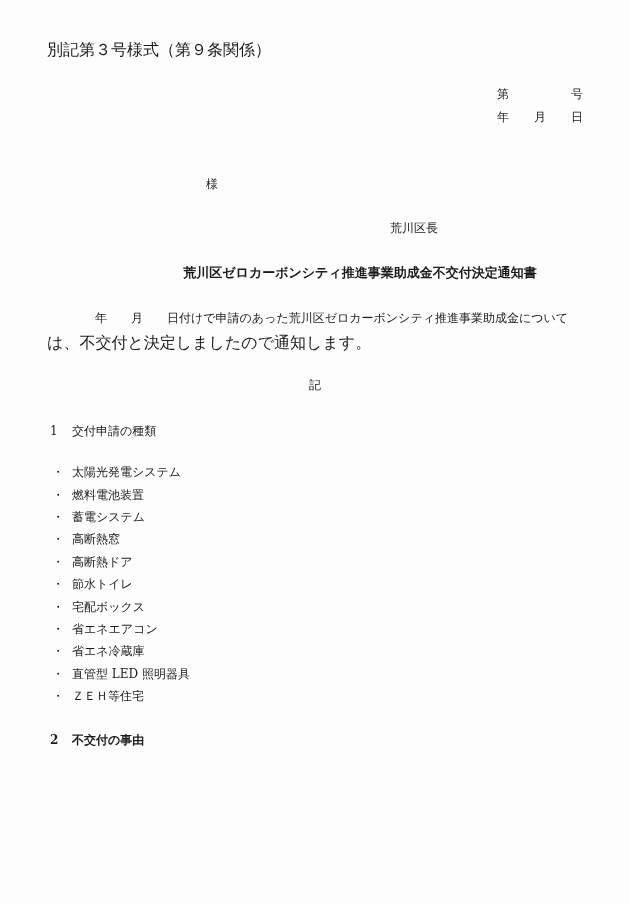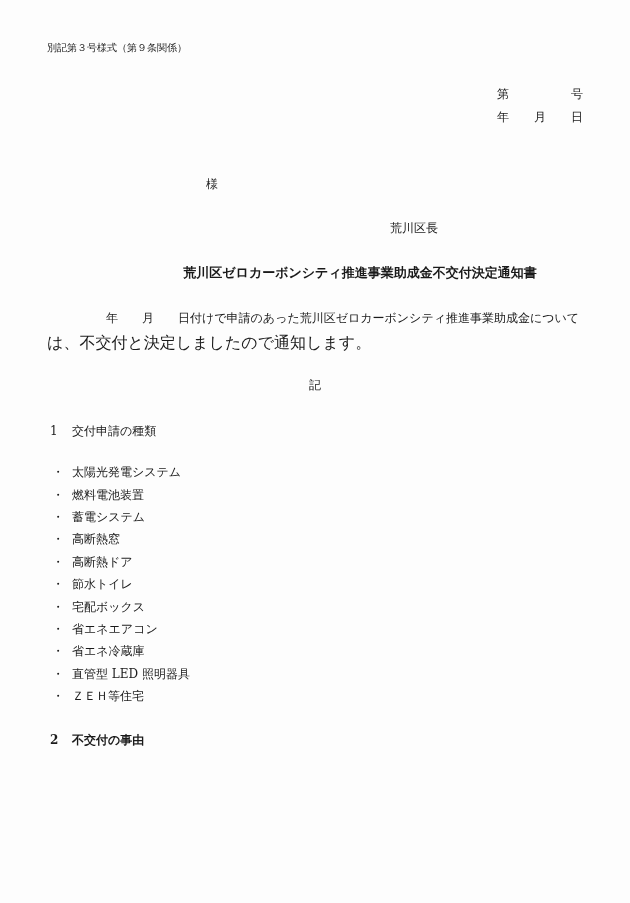--- a/index.html
+++ b/index.html
@@ -11,27 +11,27 @@
     width: 630px;
     height: 903px;
     position: relative;
     overflow: hidden;
     font-family: "DejaVu Serif", "Liberation Serif", serif;
     color: #1a1a1a;
     font-size: 12px;
     line-height: 1;
   }
   .abs { position: absolute; white-space: nowrap; }
-  .form-label { left: 47px; top: 43px; font-size: 10px; }
+  .form-label { left: 47px; top: 43px; font-size: 16px; font-family: Liberation Mono, monospace; }
   .doc-no { top: 88px; font-size: 12px; }
   .doc-date { top: 111px; font-size: 12px; }
   .recipient { left: 206px; top: 178px; font-size: 12px; }
   .sender { left: 390px; top: 222px; font-size: 12px; text-align: right; }
   .title { left: 0; width: 630px; text-align: center; top: 266px; font-size: 13px; font-weight: bold; padding-left: 45px; }
-  .body1 { left: 58px; top: 312px; font-size: 12px; }
+  .body1 { left: 47px; top: 312px; font-size: 12px; }
   .body2 { left: 47px; top: 335px; font-size: 16px; }
   .ki { left: 0; width: 630px; text-align: center; top: 379px; font-size: 12px; }
   .section { left: 50px; font-size: 12px; }
   .section .num { display: inline-block; width: 22px; }
   .list { position: absolute; left: 52px; top: 461px; margin: 0; padding: 0; list-style: none; }
   .list li { height: 22.4px; font-size: 12px; display: flex; align-items: center; }
   .list .dot { display: inline-block; width: 20px; }
 </style>
 </head>
 <body>

